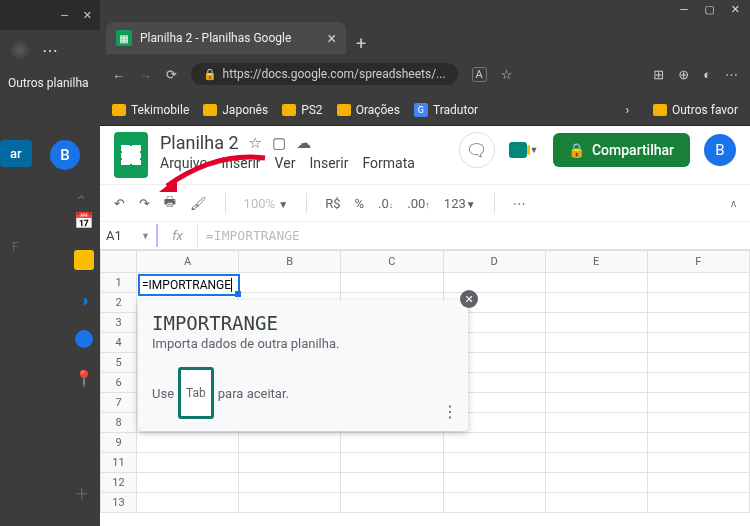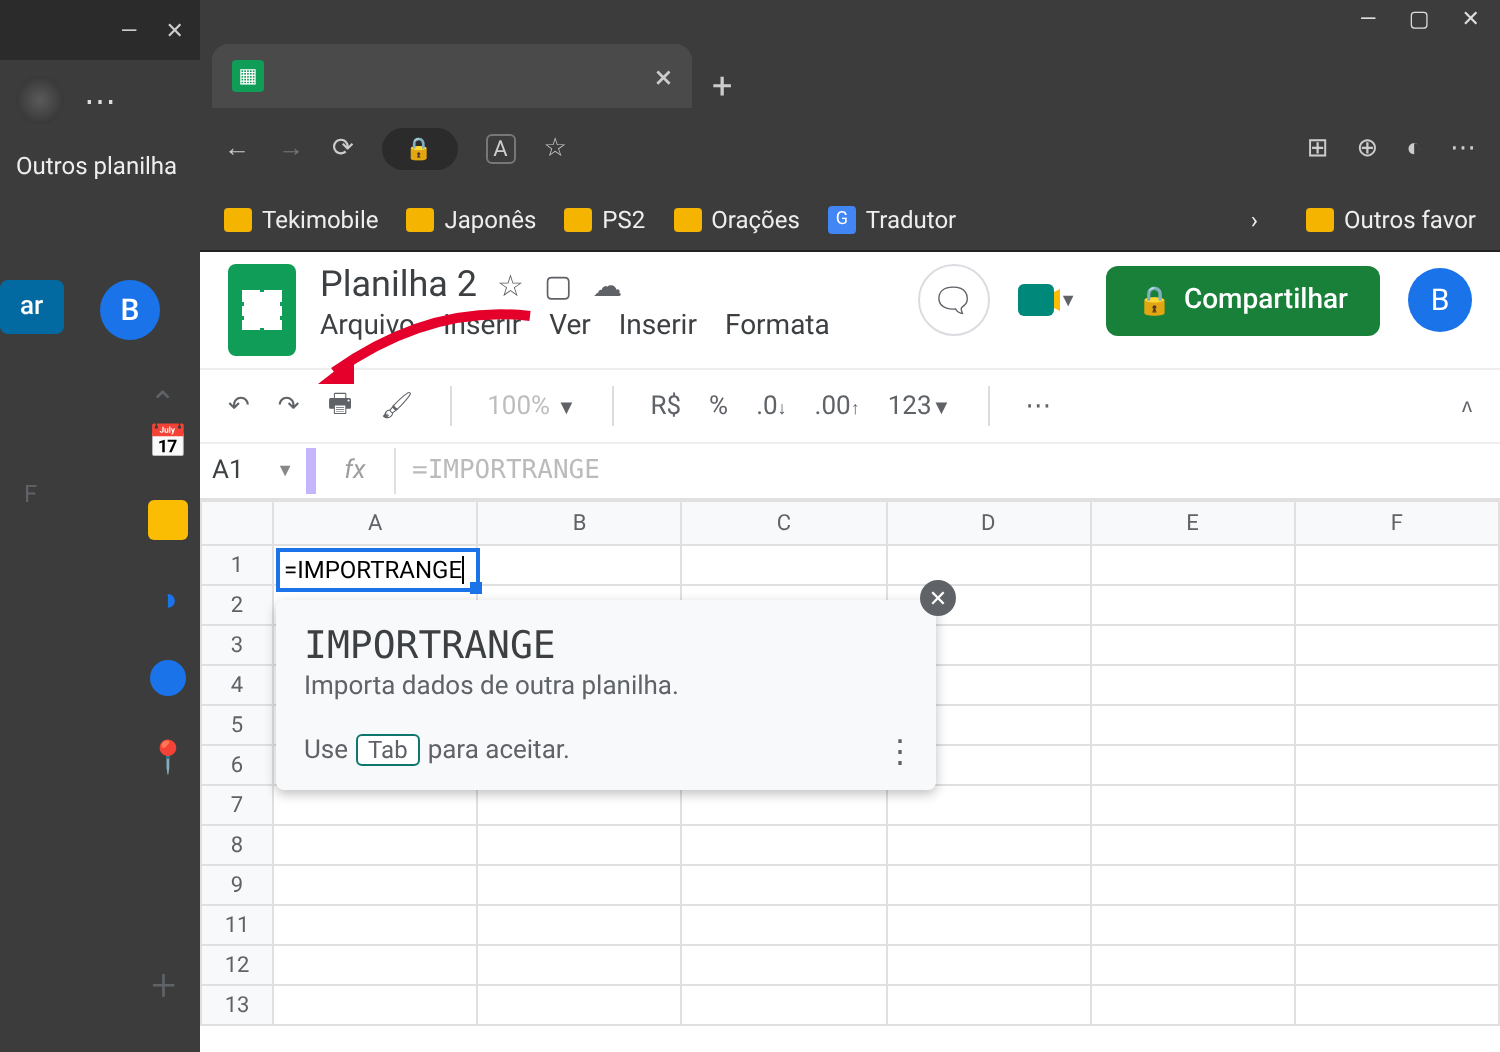--- a/index.html
+++ b/index.html
@@ -57,21 +57,21 @@
   .meet-ic { width:30px; height:24px; border-radius:4px; display:flex; align-items:center; justify-content:center; font-size:14px;}
   .sharebtn { background:#188038; color:#fff; border-radius:6px; padding:9px 16px; font-size:14px; font-weight:500; display:flex; align-items:center; gap:6px;}
   .acct { width:32px; height:32px; border-radius:50%; background:#1a73e8; color:#fff; display:flex; align-items:center; justify-content:center; font-size:15px;}
 
   .tbar { border-top:1px solid #eee; border-bottom:1px solid #eee; height:38px; display:flex; align-items:center; gap:14px; padding:0 14px; color:#5f6368; font-size:13px;}
   .tbar .sep { width:1px; height:20px; background:#ddd; margin:0 4px; }
   .tbar .pct { color:#bdbdbd; }
   .tbar .chev-s { font-size:10px; color:#5f6368; }
 
   .fxrow { height:28px; display:flex; align-items:center; border-bottom:1px solid #e0e0e0; font-size:13px; color:#3c4043;}
-  .namebox { width:58px; text-align:center; border-right:5px solid #c4b5fd; padding:4px 6px; display:flex; align-items:center; justify-content:space-between;}
+  .namebox { width:58px; text-align:center; border-right:2px solid #c4b5fd; padding:4px 6px; display:flex; align-items:center; justify-content:space-between;}
   .namebox .dd { font-size:9px; color:#888;}
   .fxlabel { width:40px; text-align:center; font-style:italic; color:#9e9e9e; border-right:1px solid #e0e0e0; padding:4px 0;}
   .fxinput { padding:4px 8px; font-family: "Consolas", monospace; font-size:13px; color:#bbb; position:relative;}
 
   
   .gridwrap { position:relative; }
   table.grid { border-collapse: collapse; width: 100%; font-size:11px; color:#3c4043;}
   table.grid th { background:#f8f9fa; border:1px solid #e0e0e0; font-weight:400; color:#5f6368; padding:3px; height:22px;}
   table.grid th.rowh { width:36px; }
   table.grid th.colh { width:102px; }
@@ -80,21 +80,21 @@
 
   .active-cell { position:absolute; left:38px; top:24px; width:102px; height:22px; border:2px solid #1a73e8; background:#fff; font-family:"Consolas",monospace; font-size:12px; padding:1px 2px; display:flex; align-items:center;}
   .active-cell .cursor { width:1px; height:14px; background:#000; }
   .cell-handle { position:absolute; width:6px; height:6px; background:#1a73e8; right:-3px; bottom:-3px;}
 
   
   .tooltip { position:absolute; left:38px; top:50px; width:330px; background:#f8f9fa; box-shadow:0 2px 6px rgba(0,0,0,0.25); border-radius:4px; padding:12px 14px; font-size:13px; color:#3c4043;}
   .tooltip .fn { font-family:"Consolas",monospace; font-size:19px; color:#3c4043;}
   .tooltip .desc { color:#5f6368; margin-top:2px;}
   .tooltip .hint { color:#5f6368; margin-top:16px; display:flex; align-items:center; gap:4px;}
-  .tooltip .tabkey { border:1px solid #0f766e; border-radius:3px; padding:0 5px; font-size:12px; background:#fff;}
+  .tooltip .tabkey { border:3px solid #0f766e; border-radius:3px; padding:16px 5px; font-size:12px; background:#fff;}
   .tooltip .more { position:absolute; right:10px; bottom:10px; color:#5f6368; font-size:16px;}
   .tooltip .closex { position:absolute; right:-10px; top:-10px; width:18px; height:18px; border-radius:50%; background:#5f6368; color:#fff; font-size:11px; display:flex; align-items:center; justify-content:center;}
 
   .red-arrow { position:absolute; left:155px; top:152px; pointer-events:none; }
 
 </style>
 </head>
 <body>
 
 <div class="left-panel">
@@ -125,31 +125,33 @@
 <div class="browser">
   <div class="titlebar">
     <span>—</span>
     <span>▢</span>
     <span>✕</span>
   </div>
 
   <div class="tabstrip">
     <div class="tab">
       <span class="sheets-favicon">▦</span>
+      <span>Planilha 2 - Planilhas Google</span>
       <span class="close">×</span>
     </div>
     <div class="newtab">+</div>
   </div>
 
   <div class="addrbar">
     <span>←</span>
     <span style="opacity:.4">→</span>
     <span>⟳</span>
     <div class="addr-url">
       <span class="lock">🔒</span>
+      <span>https://docs.google.com/spreadsheets/...</span>
     </div>
     <span style="font-size:11px;border:1px solid #777;border-radius:3px;padding:0 3px;">A</span>
     <span>☆</span>
     <span style="margin-left:auto">⊞</span>
     <span>⊕</span>
     <span>◐</span>
     <span>⋯</span>
   </div>
 
   <div class="bookbar">

